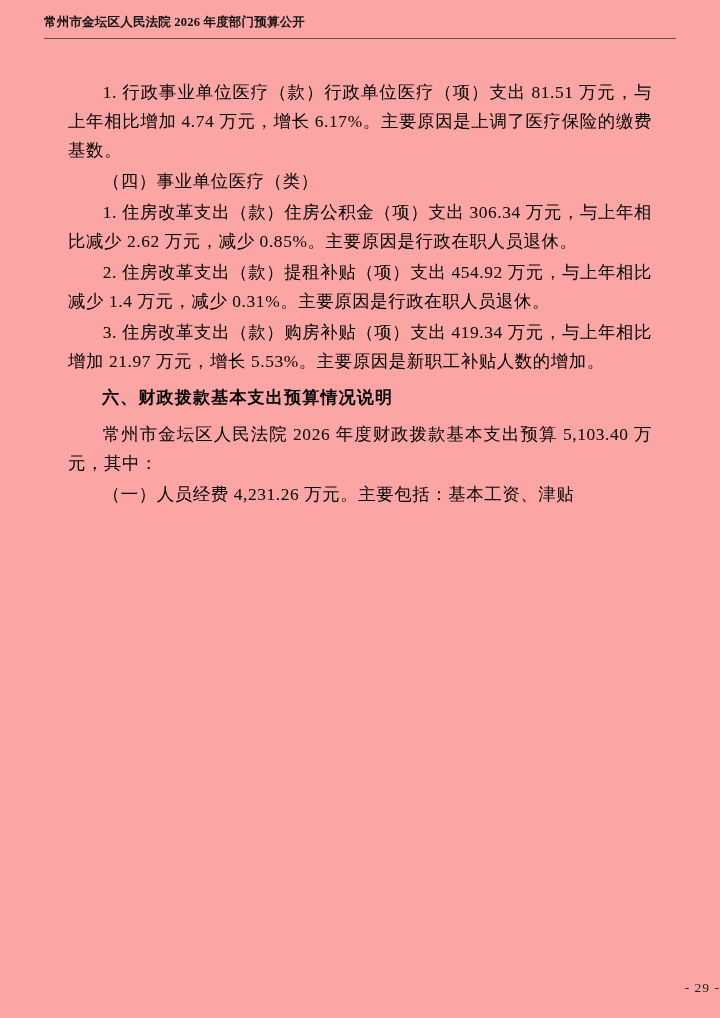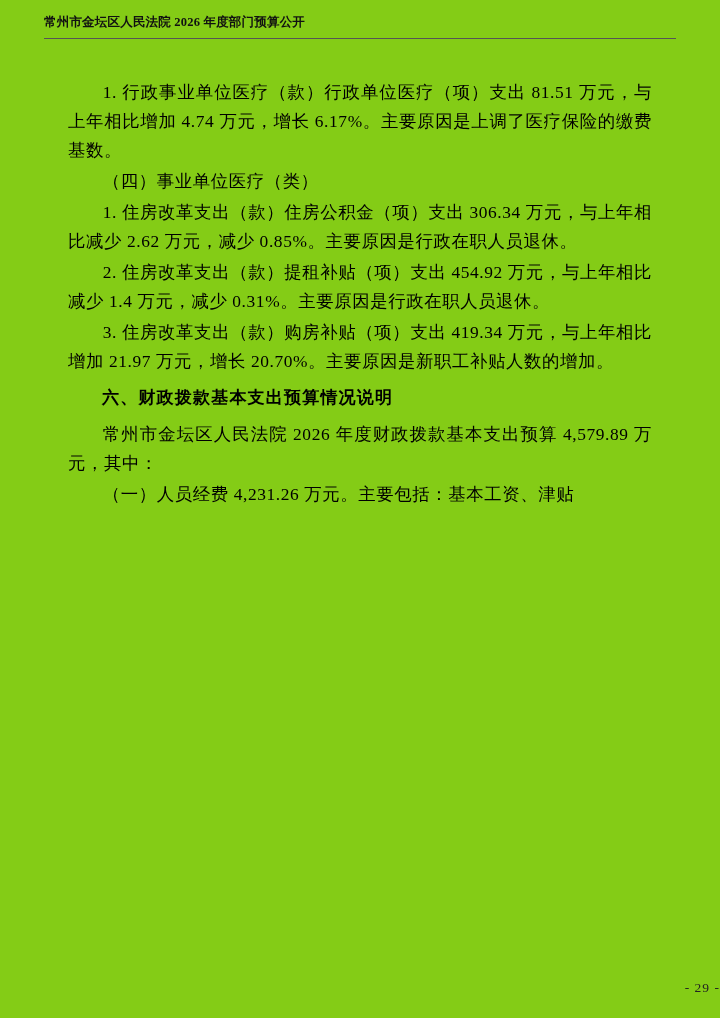--- a/index.html
+++ b/index.html
@@ -12,21 +12,21 @@
     height: 1018px;
     overflow: hidden;
     font-family: "Liberation Serif", "DejaVu Serif", serif;
     color: #000000;
   }
   .page {
     position: relative;
     width: 720px;
     height: 1018px;
     box-sizing: border-box;
-    background: #84cc16;
+    background: #fca5a5;
   }
   .header {
     position: absolute;
     top: 14px;
     left: 44px;
     right: 44px;
     font-family: "Liberation Serif", "DejaVu Serif", serif;
     font-size: 12.5px;
     font-weight: bold;
     letter-spacing: 0.2px;
@@ -84,21 +84,21 @@
 <div class="page">
 
   <div class="header">常州市金坛区人民法院 2026 年度部门预算公开</div>
   <div class="header-rule"></div>
 
   <div class="content">
     <p class="para">1. 行政事业单位医疗（款）行政单位医疗（项）支出 81.51 万元，与上年相比增加 4.74 万元，增长 6.17%。主要原因是上调了医疗保险的缴费基数。</p>
     <p class="para">（四）事业单位医疗（类）</p>
     <p class="para">1. 住房改革支出（款）住房公积金（项）支出 306.34 万元，与上年相比减少 2.62 万元，减少 0.85%。主要原因是行政在职人员退休。</p>
     <p class="para">2. 住房改革支出（款）提租补贴（项）支出 454.92 万元，与上年相比减少 1.4 万元，减少 0.31%。主要原因是行政在职人员退休。</p>
-    <p class="para">3. 住房改革支出（款）购房补贴（项）支出 419.34 万元，与上年相比增加 21.97 万元，增长 20.70%。主要原因是新职工补贴人数的增加。</p>
+    <p class="para">3. 住房改革支出（款）购房补贴（项）支出 419.34 万元，与上年相比增加 21.97 万元，增长 5.53%。主要原因是新职工补贴人数的增加。</p>
     <p class="heading">六、财政拨款基本支出预算情况说明</p>
-    <p class="para">常州市金坛区人民法院 2026 年度财政拨款基本支出预算 4,579.89 万元，其中：</p>
+    <p class="para">常州市金坛区人民法院 2026 年度财政拨款基本支出预算 5,103.40 万元，其中：</p>
     <p class="para">（一）人员经费 4,231.26 万元。主要包括：基本工资、津贴</p>
   </div>
 
   <div class="footer">- 29 -</div>
 
 </div>
 
 </body></html>

